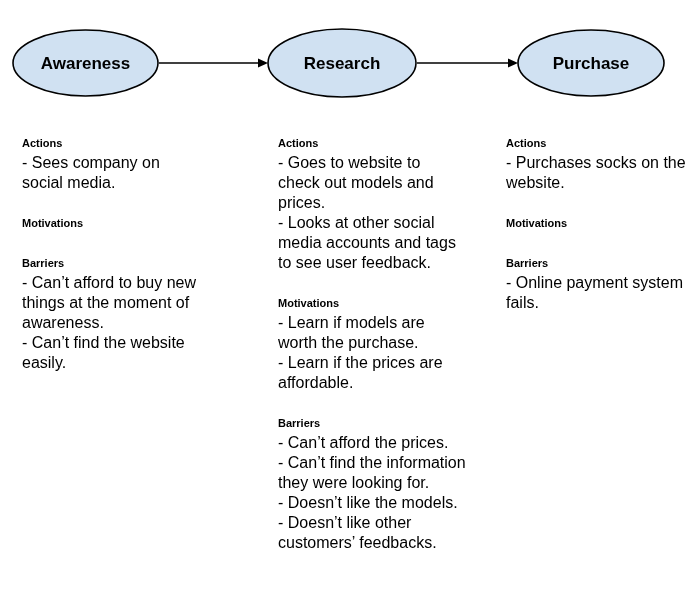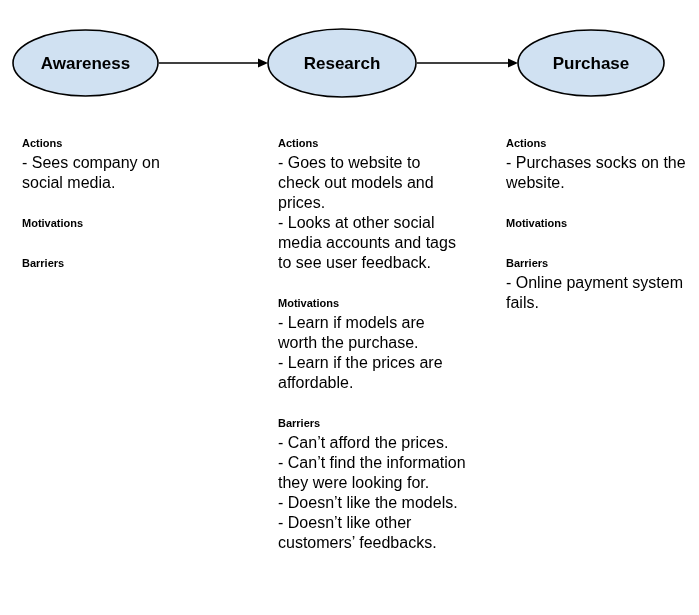--- a/index.html
+++ b/index.html
@@ -125,20 +125,27 @@
         <ul class="section-list">
           <li class="section-item">- Sees company on
 social media.</li>
         </ul>
       </div>
       <div class="section">
         <div class="section-title">Motivations</div>
       </div>
       <div class="section">
         <div class="section-title">Barriers</div>
+        <ul class="section-list">
+          <li class="section-item">- Can’t afford to buy new
+things at the moment of
+awareness.</li>
+          <li class="section-item">- Can’t find the website
+easily.</li>
+        </ul>
       </div>
     </div>
     <div class="journey-column col-1">
       <div class="section">
         <div class="section-title">Actions</div>
         <ul class="section-list">
           <li class="section-item">- Goes to website to
 check out models and
 prices.</li>
           <li class="section-item">- Looks at other social

